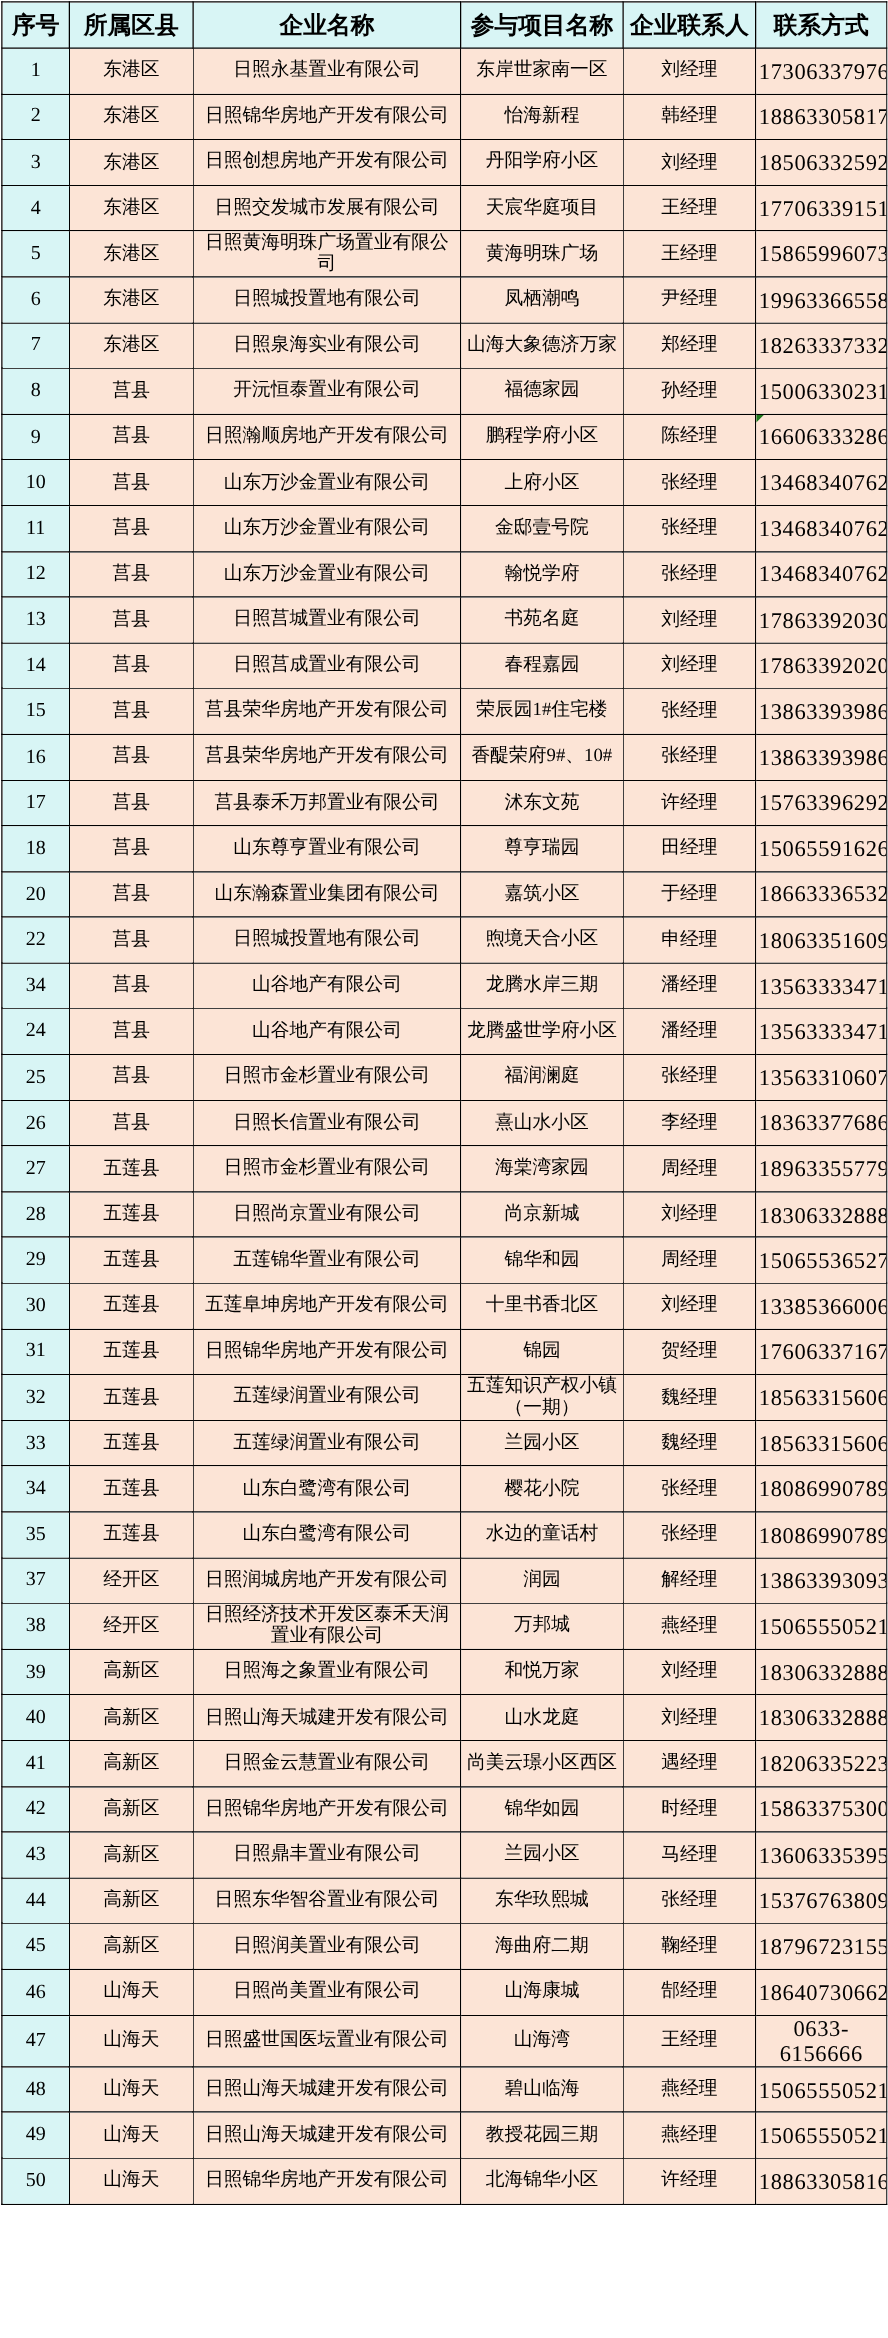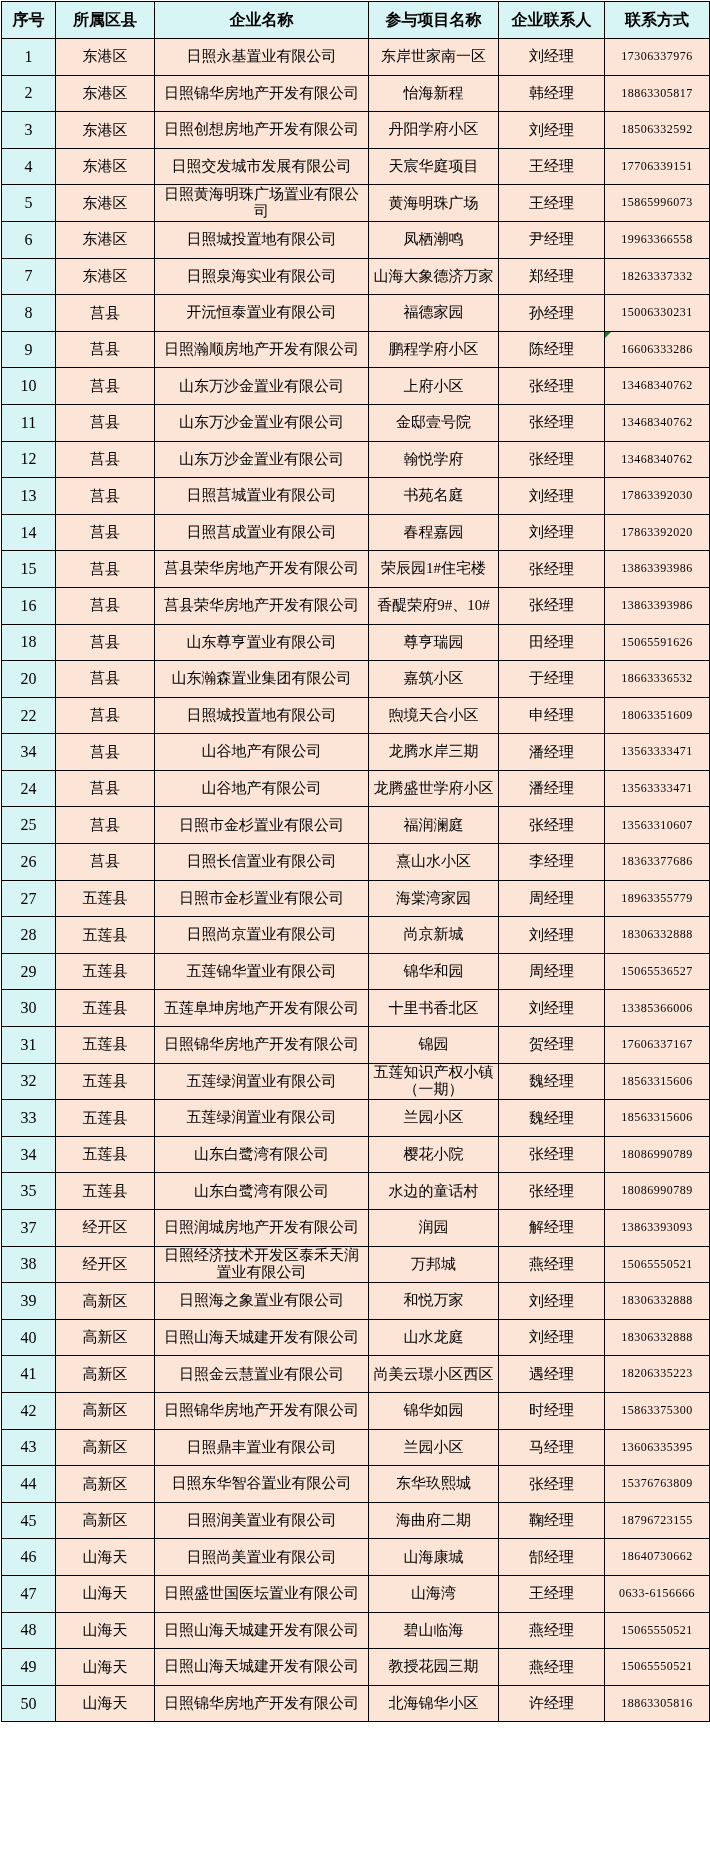--- a/index.html
+++ b/index.html
@@ -8,26 +8,26 @@
     --cell-bg:#fce4d6;
     --border-c:#000000;
     --marker-c:#1e7a1e;
   }
   *{box-sizing:border-box;}
   html,body{margin:0;padding:0;background:#ffffff;}
   body{width:710px;height:1870px;font-family:"Liberation Serif","DejaVu Serif",serif;}
   table{border-collapse:collapse;table-layout:fixed;width:708px;margin:1px 0 0 1px;}
   th,td{border:1px solid var(--border-c);text-align:center;vertical-align:middle;
         padding:0 2px;overflow:hidden;color:#000;}
-  thead th{background:var(--header-bg);font-size:16px;font-weight:bold;height:37px;
+  thead th{background:var(--header-bg);font-size:19px;font-weight:bold;height:37px;
         font-family:"Liberation Serif","DejaVu Serif",serif;}
   tbody td{background:var(--cell-bg);font-size:15px;line-height:1.12;height:36.6px;}
   td.c-index{background:var(--index-bg);font-size:16px;
         font-family:"Liberation Serif","DejaVu Serif",serif;}
-  td.c-phone{font-size:12px;font-family:"Liberation Serif","DejaVu Serif",serif;
+  td.c-phone{font-size:18px;font-family:"Liberation Serif","DejaVu Serif",serif;
         letter-spacing:0.5px;}
   td.c-company,td.c-project{line-height:1.15;}
   td{position:relative;}
   td.note-corner::before{
     content:"";position:absolute;top:0;left:0;width:0;height:0;
     border-top:6px solid var(--marker-c);border-right:6px solid transparent;}
 </style>
 </head>
 <body>
 
@@ -173,20 +173,28 @@
       </tr>
       <tr>
         <td class="c-index">16</td>
         <td class="c-district">莒县</td>
         <td class="c-company">莒县荣华房地产开发有限公司</td>
         <td class="c-project">香醍荣府9#、10#</td>
         <td class="c-contact">张经理</td>
         <td class="c-phone">13863393986</td>
       </tr>
       <tr>
+        <td class="c-index">17</td>
+        <td class="c-district">莒县</td>
+        <td class="c-company">莒县泰禾万邦置业有限公司</td>
+        <td class="c-project">沭东文苑</td>
+        <td class="c-contact">许经理</td>
+        <td class="c-phone">15763396292</td>
+      </tr>
+      <tr>
         <td class="c-index">18</td>
         <td class="c-district">莒县</td>
         <td class="c-company">山东尊亨置业有限公司</td>
         <td class="c-project">尊亨瑞园</td>
         <td class="c-contact">田经理</td>
         <td class="c-phone">15065591626</td>
       </tr>
       <tr>
         <td class="c-index">20</td>
         <td class="c-district">莒县</td>

